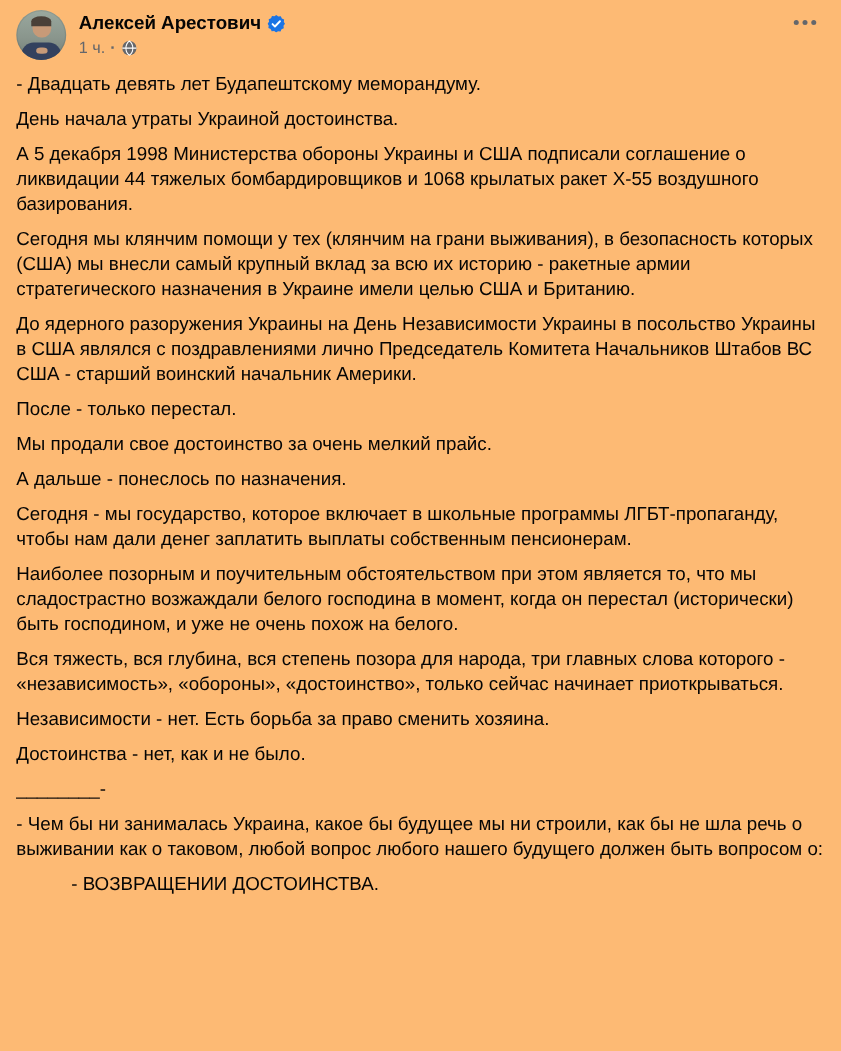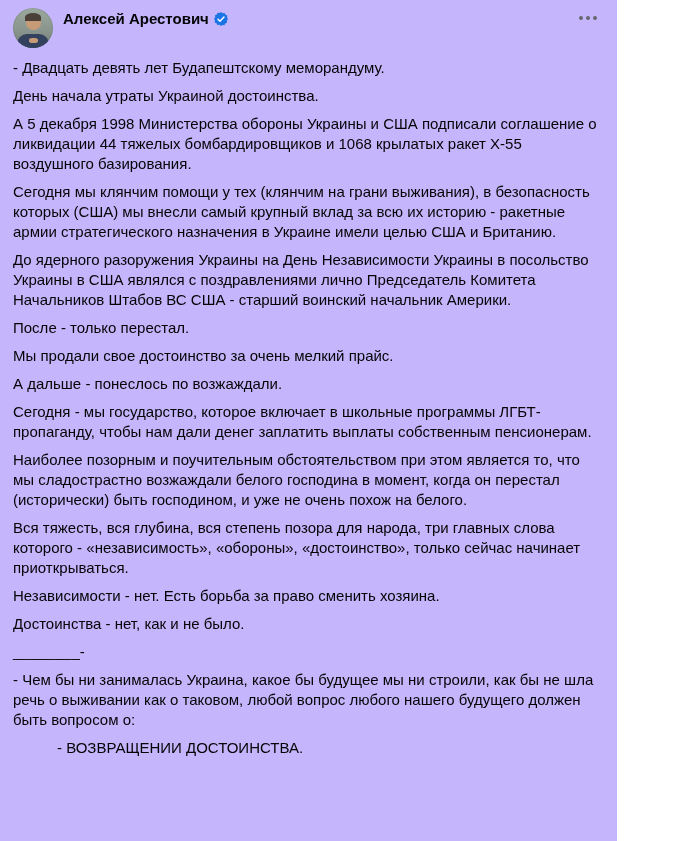--- a/index.html
+++ b/index.html
@@ -5,23 +5,23 @@
   * { box-sizing: border-box; margin: 0; padding: 0; }
   html, body { background: #ffffff; }
   body {
     font-family: "Liberation Sans", "DejaVu Sans", sans-serif;
     width: 673px;
     height: 841px;
     overflow: hidden;
     color: #050505;
   }
   .post {
-    width: 617px;
+    width: 673px;
     min-height: 841px;
-    background: #c4b5fd;
+    background: #fdba74;
   }
 
   
   .post-header {
     display: flex;
     align-items: flex-start;
     padding: 8px 16px 2px 13px;
   }
   .avatar {
     width: 40px;
@@ -145,40 +145,50 @@
     <div class="header-text">
       <div class="author-row">
         <span class="author-name">Алексей Арестович</span>
         <span class="verified-badge">
           <svg viewBox="0 0 16 16" width="14" height="14" aria-hidden="true">
             <path fill="#1b74e4" d="M8 0l1.9 1.4 2.3-.3.9 2.1 2.1.9-.3 2.3L16 8l-1.4 1.9.3 2.3-2.1.9-.9 2.1-2.3-.3L8 16l-1.9-1.4-2.3.3-.9-2.1-2.1-.9.3-2.3L0 8l1.4-1.9-.3-2.3 2.1-.9.9-2.1 2.3.3z"></path>
             <path fill="none" stroke="#ffffff" stroke-width="1.7" stroke-linecap="round" stroke-linejoin="round" d="M4.6 8.3l2.2 2.2 4.6-4.8"></path>
           </svg>
         </span>
       </div>
+      <div class="meta-row">
+        <span class="meta-time">1 ч.</span>
+        <span class="meta-dot">·</span>
+        <span class="globe-icon">
+          <svg viewBox="0 0 16 16" width="13" height="13" aria-hidden="true">
+            <circle cx="8" cy="8" r="7" fill="#65676b"></circle>
+            <path fill="none" stroke="#ffffff" stroke-width="1" d="M1 8h14 M8 1c2.4 1.8 3.4 4.3 3.4 7S10.4 13.2 8 15C5.6 13.2 4.6 10.7 4.6 8S5.6 2.8 8 1z"></path>
+          </svg>
+        </span>
+      </div>
     </div>
 
     <button class="menu-button" aria-label="menu">
       <span class="ellipsis-icon">
         <i></i>
           <i></i>
           <i></i>
       </span>
     </button>
   </div>
 
   <div class="post-body">
       <p>- Двадцать девять лет Будапештскому меморандуму.</p>
       <p>День начала утраты Украиной достоинства.</p>
       <p>А 5 декабря 1998 Министерства обороны Украины и США подписали соглашение о ликвидации 44 тяжелых бомбардировщиков и 1068 крылатых ракет Х-55 воздушного базирования.</p>
       <p>Сегодня мы клянчим помощи у тех (клянчим на грани выживания), в безопасность которых (США) мы внесли самый крупный вклад за всю их историю - ракетные армии стратегического назначения в Украине имели целью США и Британию.</p>
       <p>До ядерного разоружения Украины на День Независимости Украины в посольство Украины в США являлся с поздравлениями лично Председатель Комитета Начальников Штабов ВС США - старший воинский начальник Америки.</p>
       <p>После - только перестал.</p>
       <p>Мы продали свое достоинство за очень мелкий прайс.</p>
-      <p>А дальше - понеслось по возжаждали.</p>
+      <p>А дальше - понеслось по назначения.</p>
       <p>Сегодня - мы государство, которое включает в школьные программы ЛГБТ-пропаганду, чтобы нам дали денег заплатить выплаты собственным пенсионерам.</p>
       <p>Наиболее позорным и поучительным обстоятельством при этом является то, что мы сладострастно возжаждали белого господина в момент, когда он перестал (исторически) быть господином, и уже не очень похож на белого.</p>
       <p>Вся тяжесть, вся глубина, вся степень позора для народа, три главных слова которого - «независимость», «обороны», «достоинство», только сейчас начинает приоткрываться.</p>
       <p>Независимости - нет. Есть борьба за право сменить хозяина.</p>
       <p>Достоинства - нет, как и не было.</p>
       <p>________-</p>
       <p>- Чем бы ни занималась Украина, какое бы будущее мы ни строили, как бы не шла речь о выживании как о таковом, любой вопрос любого нашего будущего должен быть вопросом о:</p>
       <p>- ВОЗВРАЩЕНИИ ДОСТОИНСТВА.</p>
     </div>
 

